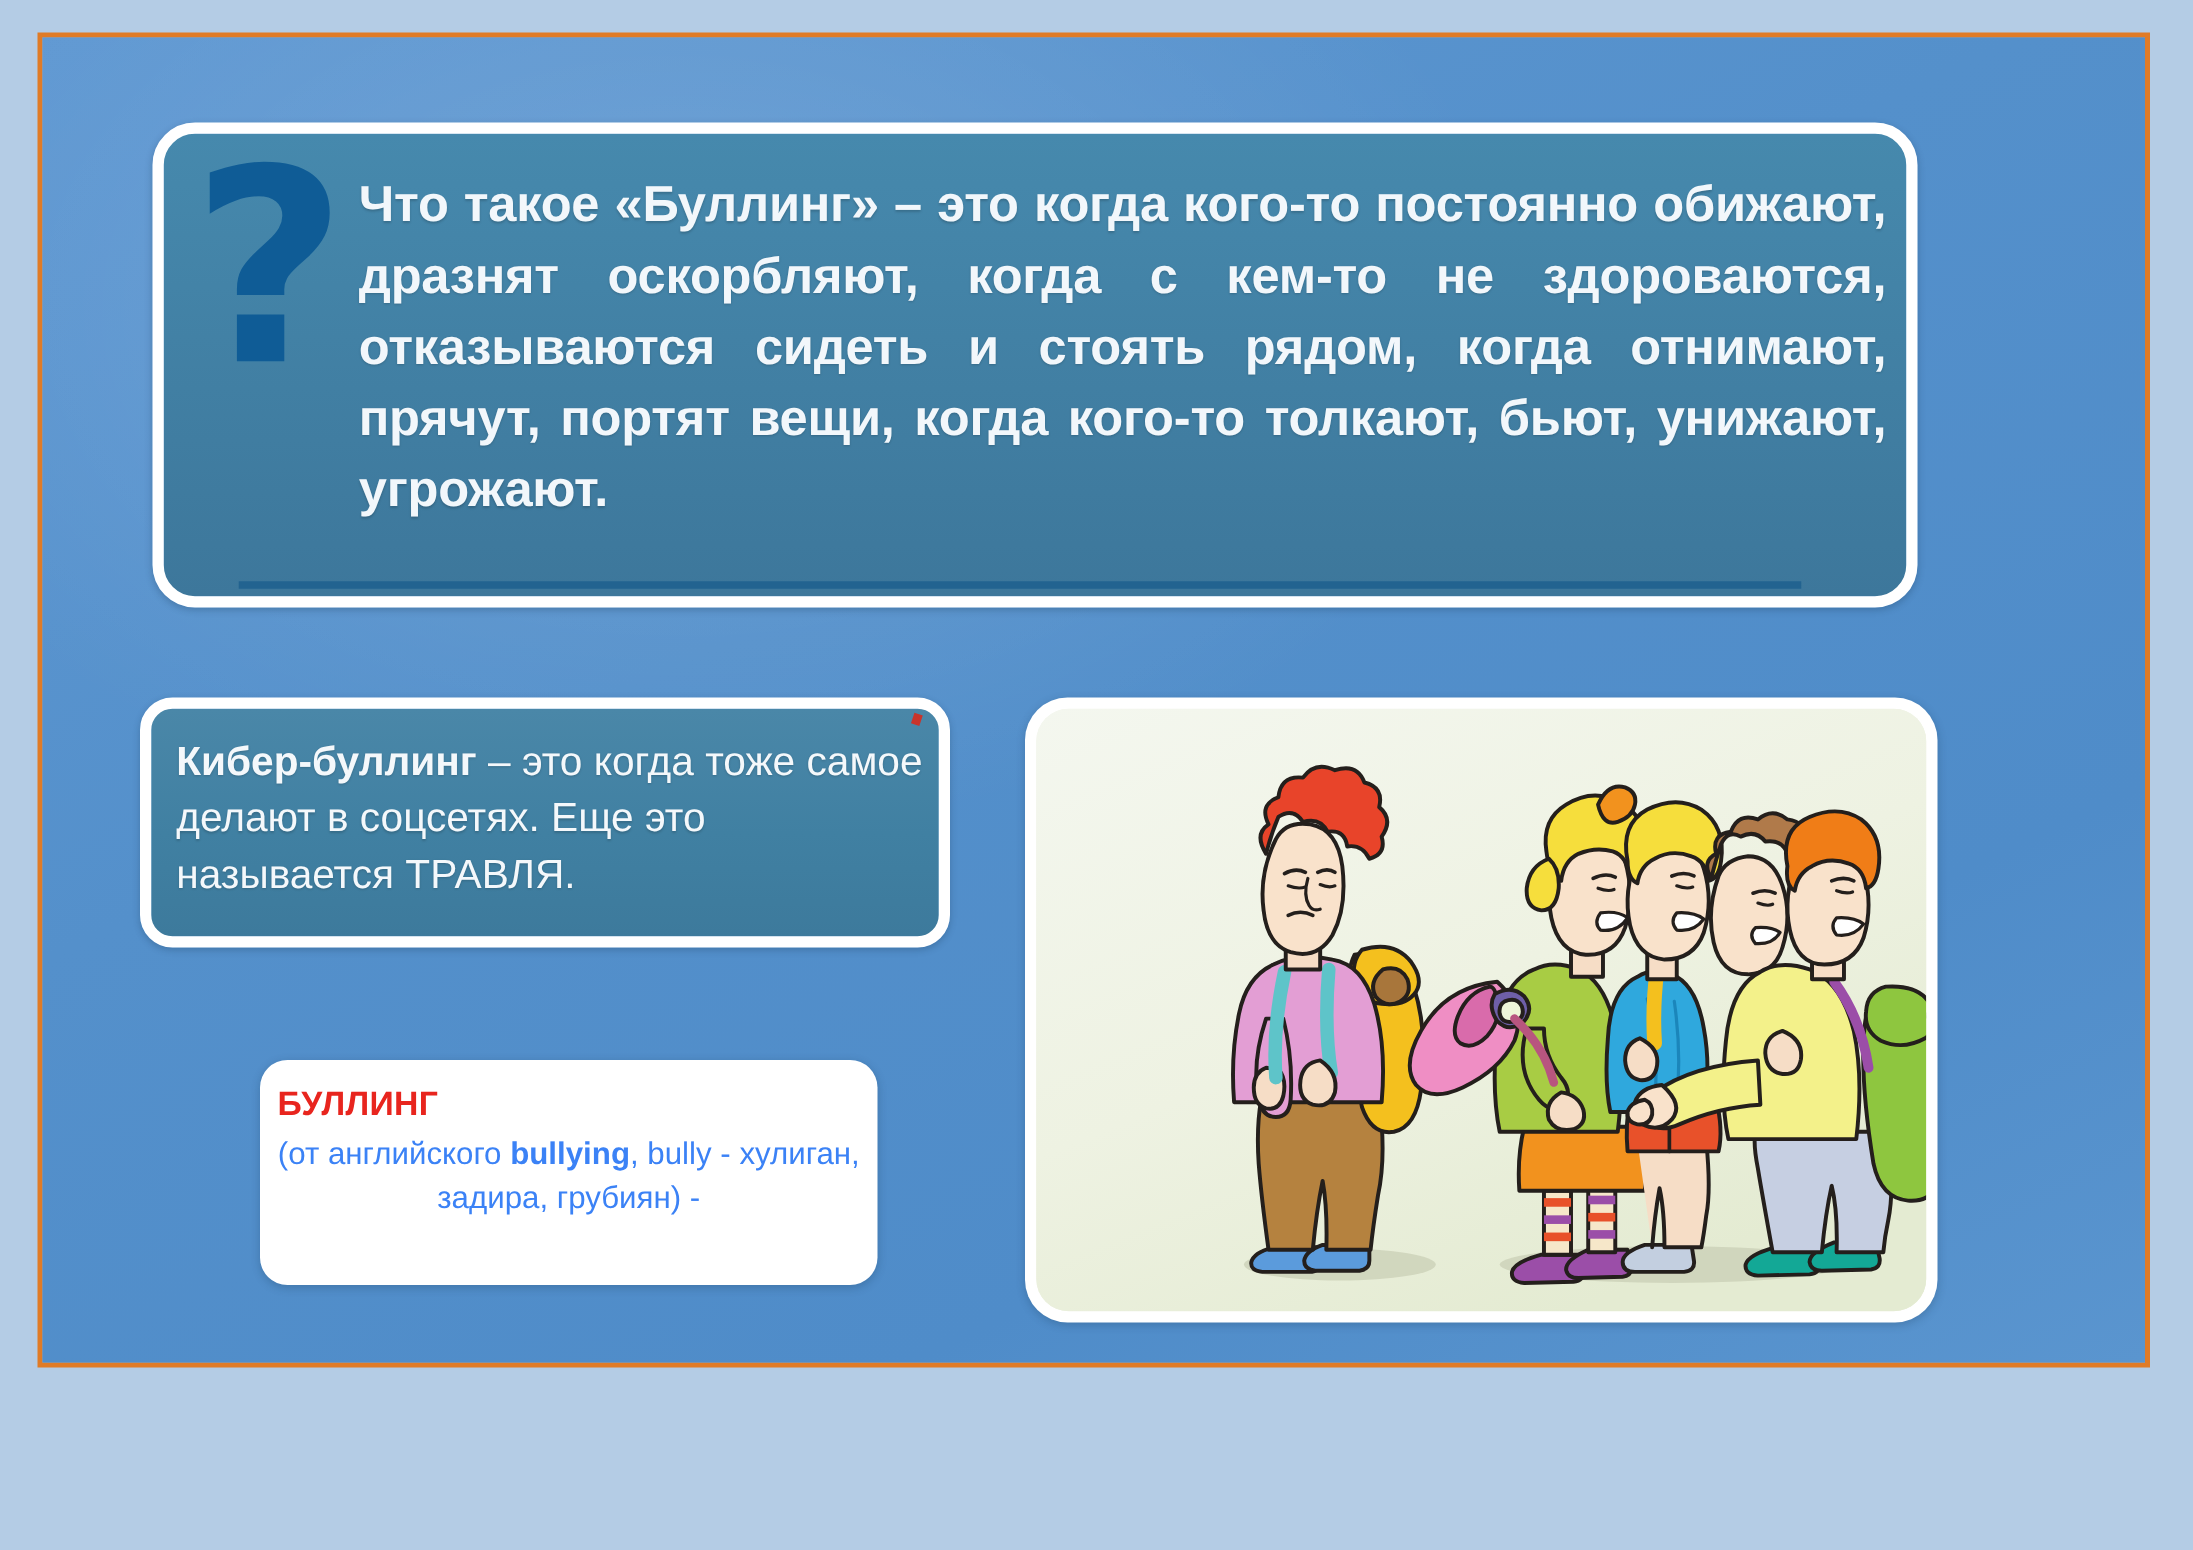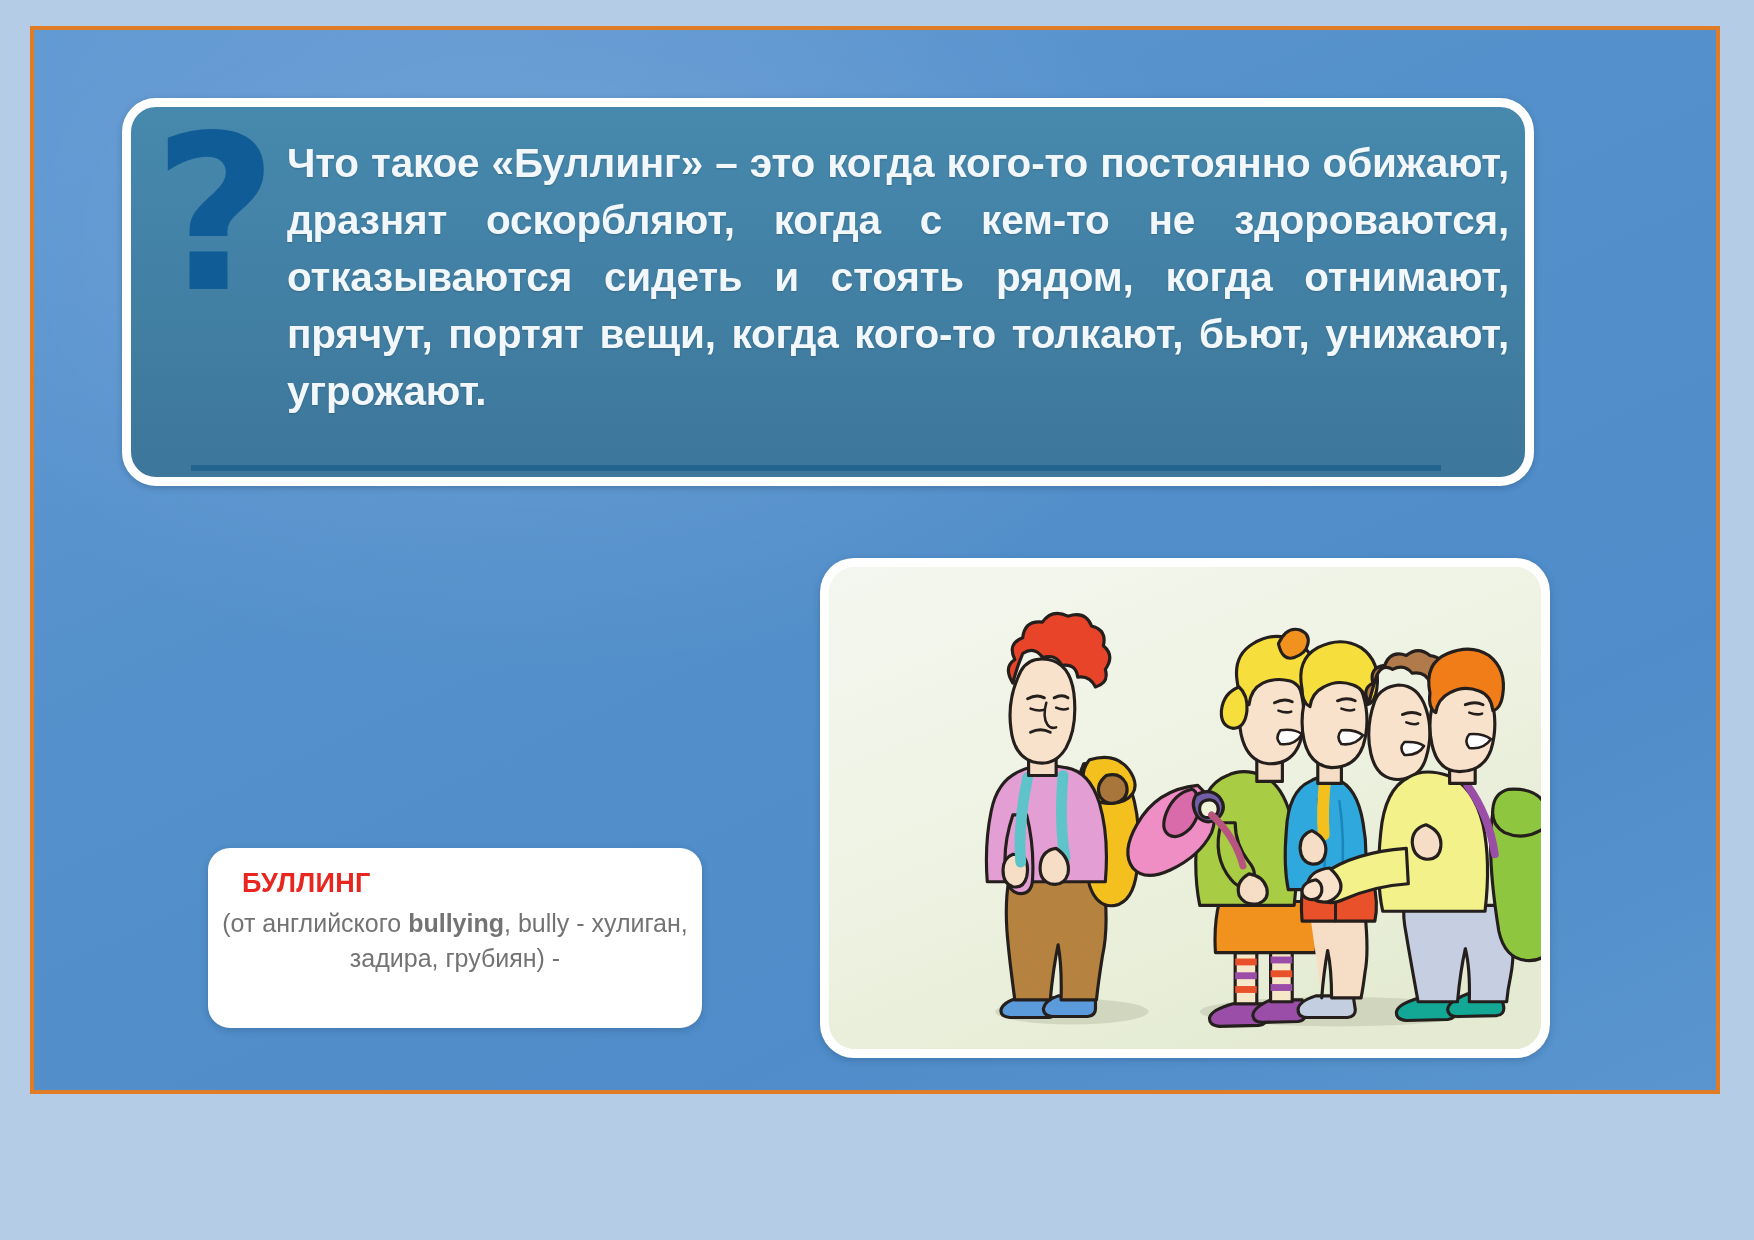--- a/index.html
+++ b/index.html
@@ -124,28 +124,27 @@
     background: #ffffff;
     border-radius: 22px;
     box-sizing: border-box;
     padding: 18px 14px 12px 14px;
     box-shadow: 0 2px 7px rgba(20,50,80,0.25);
   }
   #glossary-title {
     color: #e8251e;
     font-size: 27px;
     font-weight: 700;
-    margin-left: 20px;
     letter-spacing: .3px;
     line-height: 34px;
   }
   #glossary-body {
     margin-top: 6px;
     text-align: center;
-    color: #737373;
+    color: #3b82f6;
     font-size: 25px;
     line-height: 35px;
     font-weight: 400;
   }
   #glossary-body b { font-weight: 700; }
 
   
   #illustration-card {
     position: absolute;
     left: 786px; top: 528px;
@@ -171,20 +170,24 @@
 <div id="slide-frame">
   <div id="slide-border">
     <div id="slide-inner">
 
       <div id="main-card" class="card">
         <div id="question-mark">?</div>
         <div id="main-text"><span class="lead">Что такое «Буллинг»</span><span> – это когда кого-то постоянно обижают, дразнят оскорбляют, когда с кем-то не здороваются, отказываются сидеть и стоять рядом, когда отнимают, прячут, портят вещи, когда кого-то толкают, бьют, унижают, угрожают.</span></div>
         <div id="main-card-underline"></div>
       </div>
 
+      <div id="cyber-card" class="card">
+        <div id="cyber-red-tick"></div>
+        <div id="cyber-text"><span class="lead">Кибер-буллинг</span><span> – это когда тоже самое делают в соцсетях. Еще это называется ТРАВЛЯ.</span></div>
+      </div>
 
       <div id="glossary-card">
         <div id="glossary-title">БУЛЛИНГ</div>
         <div id="glossary-body">
           <span>(от английского </span><b>bullying</b><span>, bully -</span>
           <span>хулиган, задира, грубиян) -</span>
         </div>
       </div>
 
       <div id="illustration-card">

